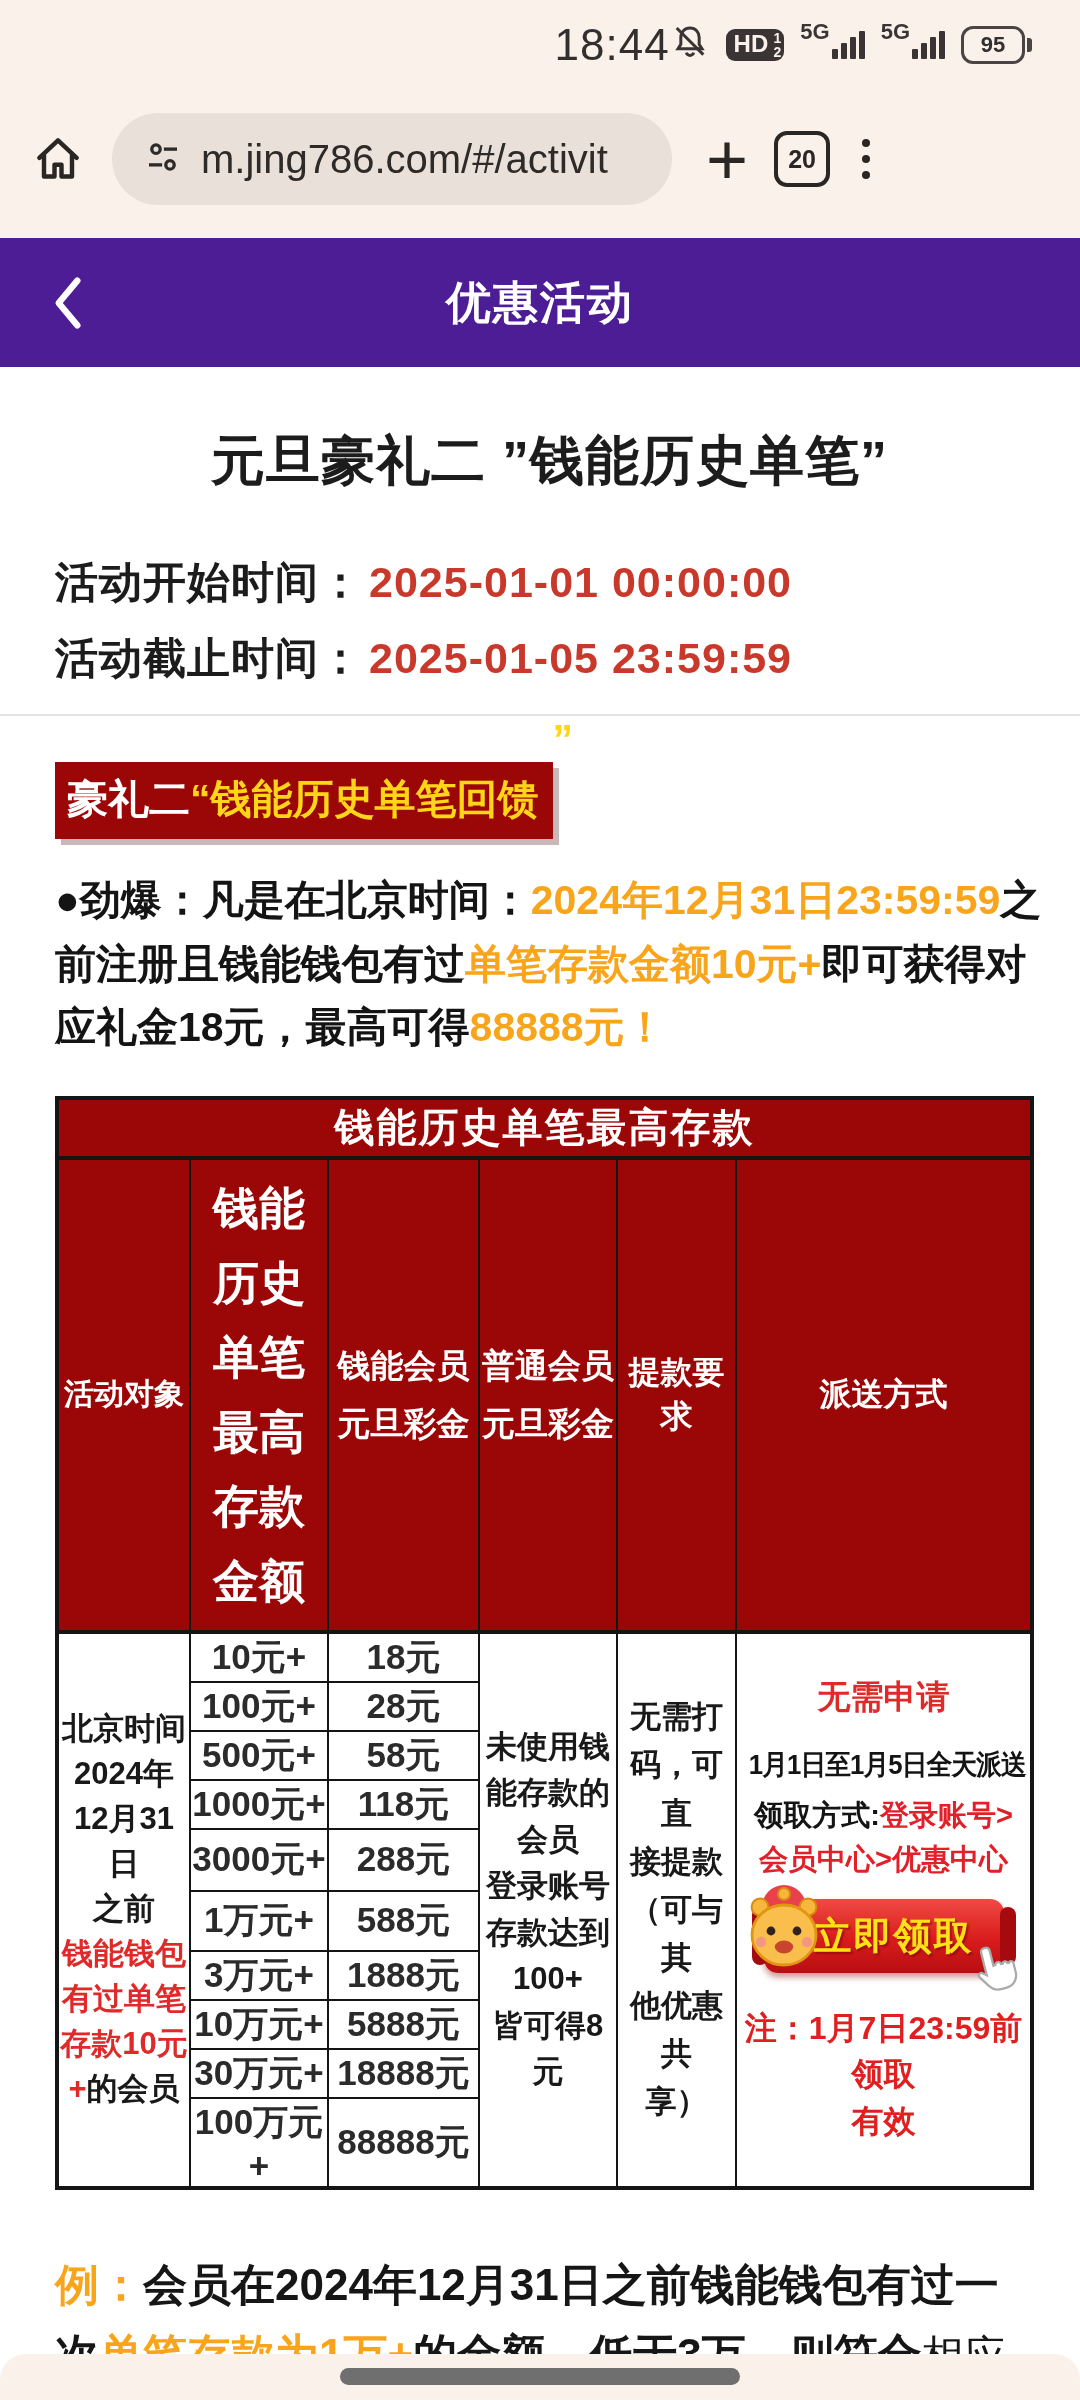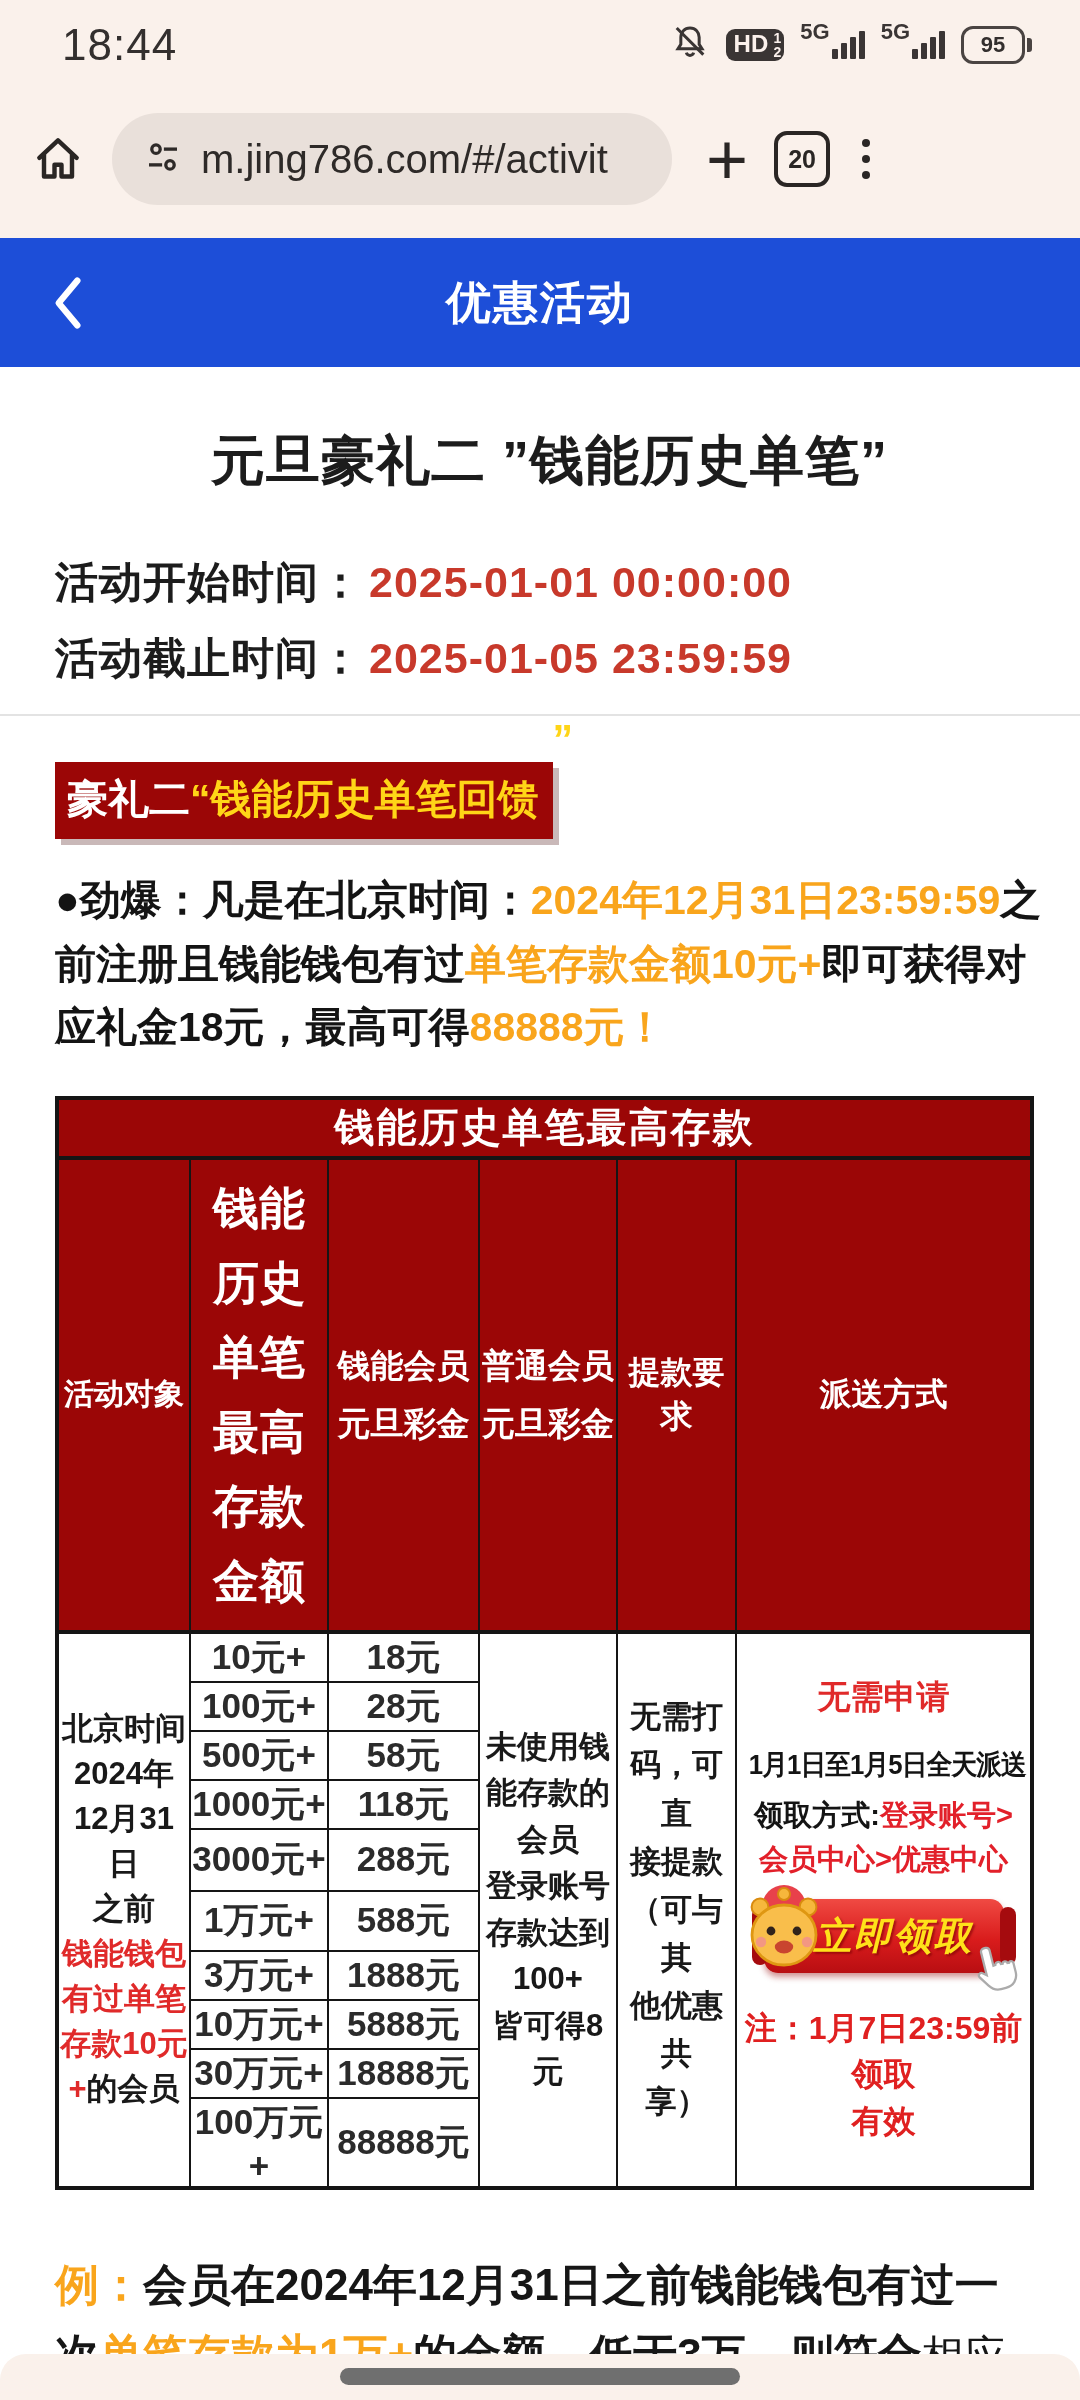--- a/index.html
+++ b/index.html
@@ -3,21 +3,21 @@
 <meta charset="utf-8">
 <style>
   html,body{margin:0;padding:0;}
   body{
     width:1080px;height:2400px;position:relative;overflow:hidden;
     background:#FAF1EB;
     font-family:"Liberation Sans","DejaVu Sans",sans-serif;
     -webkit-font-smoothing:antialiased;
   }
   
-  .statusbar{height:80px;display:flex;align-items:center;justify-content:space-between;padding:10px 48px 0 62px;box-sizing:border-box;color:#332F2E;}
+  .statusbar{height:80px;display:flex;align-items:center;justify-content:flex-end;padding:10px 48px 0 62px;box-sizing:border-box;color:#332F2E;}
   .sb-time{font-size:44px;font-weight:500;letter-spacing:1px;}
   .sb-icons{display:flex;align-items:center;gap:16px;}
   .hd-badge{position:relative;background:#3A3534;color:#FBF1EC;border-radius:9px;font-size:24px;font-weight:700;padding:3px 16px 5px 8px;line-height:1;}
   .hd-badge .n1{position:absolute;top:2px;right:3px;font-size:14px;font-weight:700;}
   .hd-badge .n2{position:absolute;bottom:2px;right:3px;font-size:14px;font-weight:700;}
   .sig{position:relative;display:flex;align-items:flex-end;gap:0;}
   .sig .g5{font-size:22px;font-weight:700;color:#3A3534;margin-right:2px;transform:translateY(-14px);}
   .bars{display:flex;align-items:flex-end;gap:3px;}
   .bars i{display:block;width:6px;background:#3A3534;border-radius:1px;}
   .battery{display:flex;align-items:center;}
@@ -26,21 +26,21 @@
   
   .toolbar{height:158px;display:flex;align-items:center;padding:0 30px;box-sizing:border-box;gap:26px;}
   .tb-icon{flex:0 0 auto;display:flex;align-items:center;justify-content:center;}
   .urlpill{flex:1;height:92px;background:#E9E0DA;border-radius:46px;display:flex;align-items:center;padding:12px 30px;box-sizing:border-box;gap:17px;max-width:560px;}
   .url-text{font-size:40px;color:#2E2A28;white-space:nowrap;overflow:hidden;}
   .plus{font-size:72px;font-weight:300;color:#2A2624;line-height:1;margin-left:8px;}
   .tabbox{width:48px;height:48px;border:4px solid #2A2624;border-radius:13px;display:flex;align-items:center;justify-content:center;font-size:25px;font-weight:700;color:#2A2624;}
   .kebab{display:flex;flex-direction:column;gap:8px;padding:6px;}
   .kebab i{width:8px;height:8px;border-radius:50%;background:#2A2624;}
   
-  .appbar{height:129px;background:#1d4ed8;display:flex;align-items:center;justify-content:center;position:relative;}
+  .appbar{height:129px;background:#4c1d95;display:flex;align-items:center;justify-content:center;position:relative;}
   .appbar .back{position:absolute;left:38px;top:50%;transform:translateY(-50%);width:60px;height:60px;display:flex;align-items:center;justify-content:center;}
   .appbar h2{margin:0;color:#fff;font-size:45px;font-weight:700;letter-spacing:2px;}
   
   .main{background:#fff;position:absolute;top:367px;left:0;right:0;bottom:0;padding:0 36px 0 55px;box-sizing:border-box;overflow:hidden;}
   .h1{margin:58px 0 0;text-align:center;font-size:54px;font-weight:800;color:#1C1C1C;letter-spacing:1px;}
   .times{margin-top:56px;font-size:43px;font-weight:700;color:#1C1C1C;}
   .times .row{margin-bottom:18px;letter-spacing:1px;}
   .times .val{color:#C8392B;margin-left:6px;}
   .divider{height:0;border-top:2px solid #E3E3E3;margin:26px -55px 0 -55px;}
   .badge{display:inline-block;margin-top:46px;background:#9B0606;color:#fff;font-size:41px;font-weight:800;padding:10px 14px 12px 12px;box-shadow:6px 6px 0 rgba(60,0,0,.28);}
@@ -64,21 +64,21 @@
   .c-normal{font-size:31px;font-weight:700;color:#191919;line-height:1.5;}
   .c-withdraw{font-size:31px;font-weight:700;color:#191919;line-height:1.55;}
   .c-delivery{vertical-align:top;padding-top:46px;}
   .no-apply{color:#E02A2A;font-size:33px;font-weight:700;}
   .schedule{margin-top:26px;font-size:28px;font-weight:700;color:#141414;white-space:nowrap;transform:scaleX(.92);letter-spacing:-1px;}
   .way{margin-top:10px;font-size:29px;font-weight:700;line-height:1.5;color:#141414;padding:0 4px;}
   .way .way-value{color:#E2202A;}
   .claim-btn{position:relative;margin:18px auto 0;width:240px;height:74px;background:linear-gradient(180deg,#F04A43 0%,#D91C1C 55%,#B80E12 100%);border-radius:14px;display:flex;align-items:center;justify-content:center;box-shadow:0 4px 6px rgba(150,10,10,.45);}
   .claim-btn::before{content:"";position:absolute;left:-12px;top:8px;bottom:8px;width:16px;background:#A50B0E;border-radius:8px;}
   .claim-btn::after{content:"";position:absolute;right:-12px;top:8px;bottom:8px;width:16px;background:#A50B0E;border-radius:8px;}
-  .claim-label{color:#FFE11A;font-size:38px;font-weight:800;letter-spacing:2px;text-shadow:2px 2px 2px rgba(120,0,0,.55);margin-left:20px;font-style:italic;}
+  .claim-label{color:#FFE11A;font-size:38px;font-weight:800;letter-spacing:2px;text-shadow:2px 2px 2px rgba(120,0,0,.55);margin-left:20px;}
   .mascot{position:absolute;left:-26px;top:-18px;z-index:2;}
   .cursor{position:absolute;right:-20px;bottom:-26px;z-index:3;transform:rotate(-14deg);}
   .note{margin-top:32px;color:#E02020;font-size:32px;font-weight:700;line-height:1.45;}
   
   .example{margin-top:60px;font-size:44px;font-weight:700;line-height:1.6;color:#161616;width:985px;}
   .example .plain{font-weight:500;font-size:42px;}
   
   .bottombar{position:absolute;left:0;right:0;bottom:0;height:46px;background:#FAF1EB;border-radius:26px 26px 0 0;z-index:5;}
   .gesture-pill{width:400px;height:17px;border-radius:9px;background:#6F6F6F;margin:14px auto 0;}
 </style>

